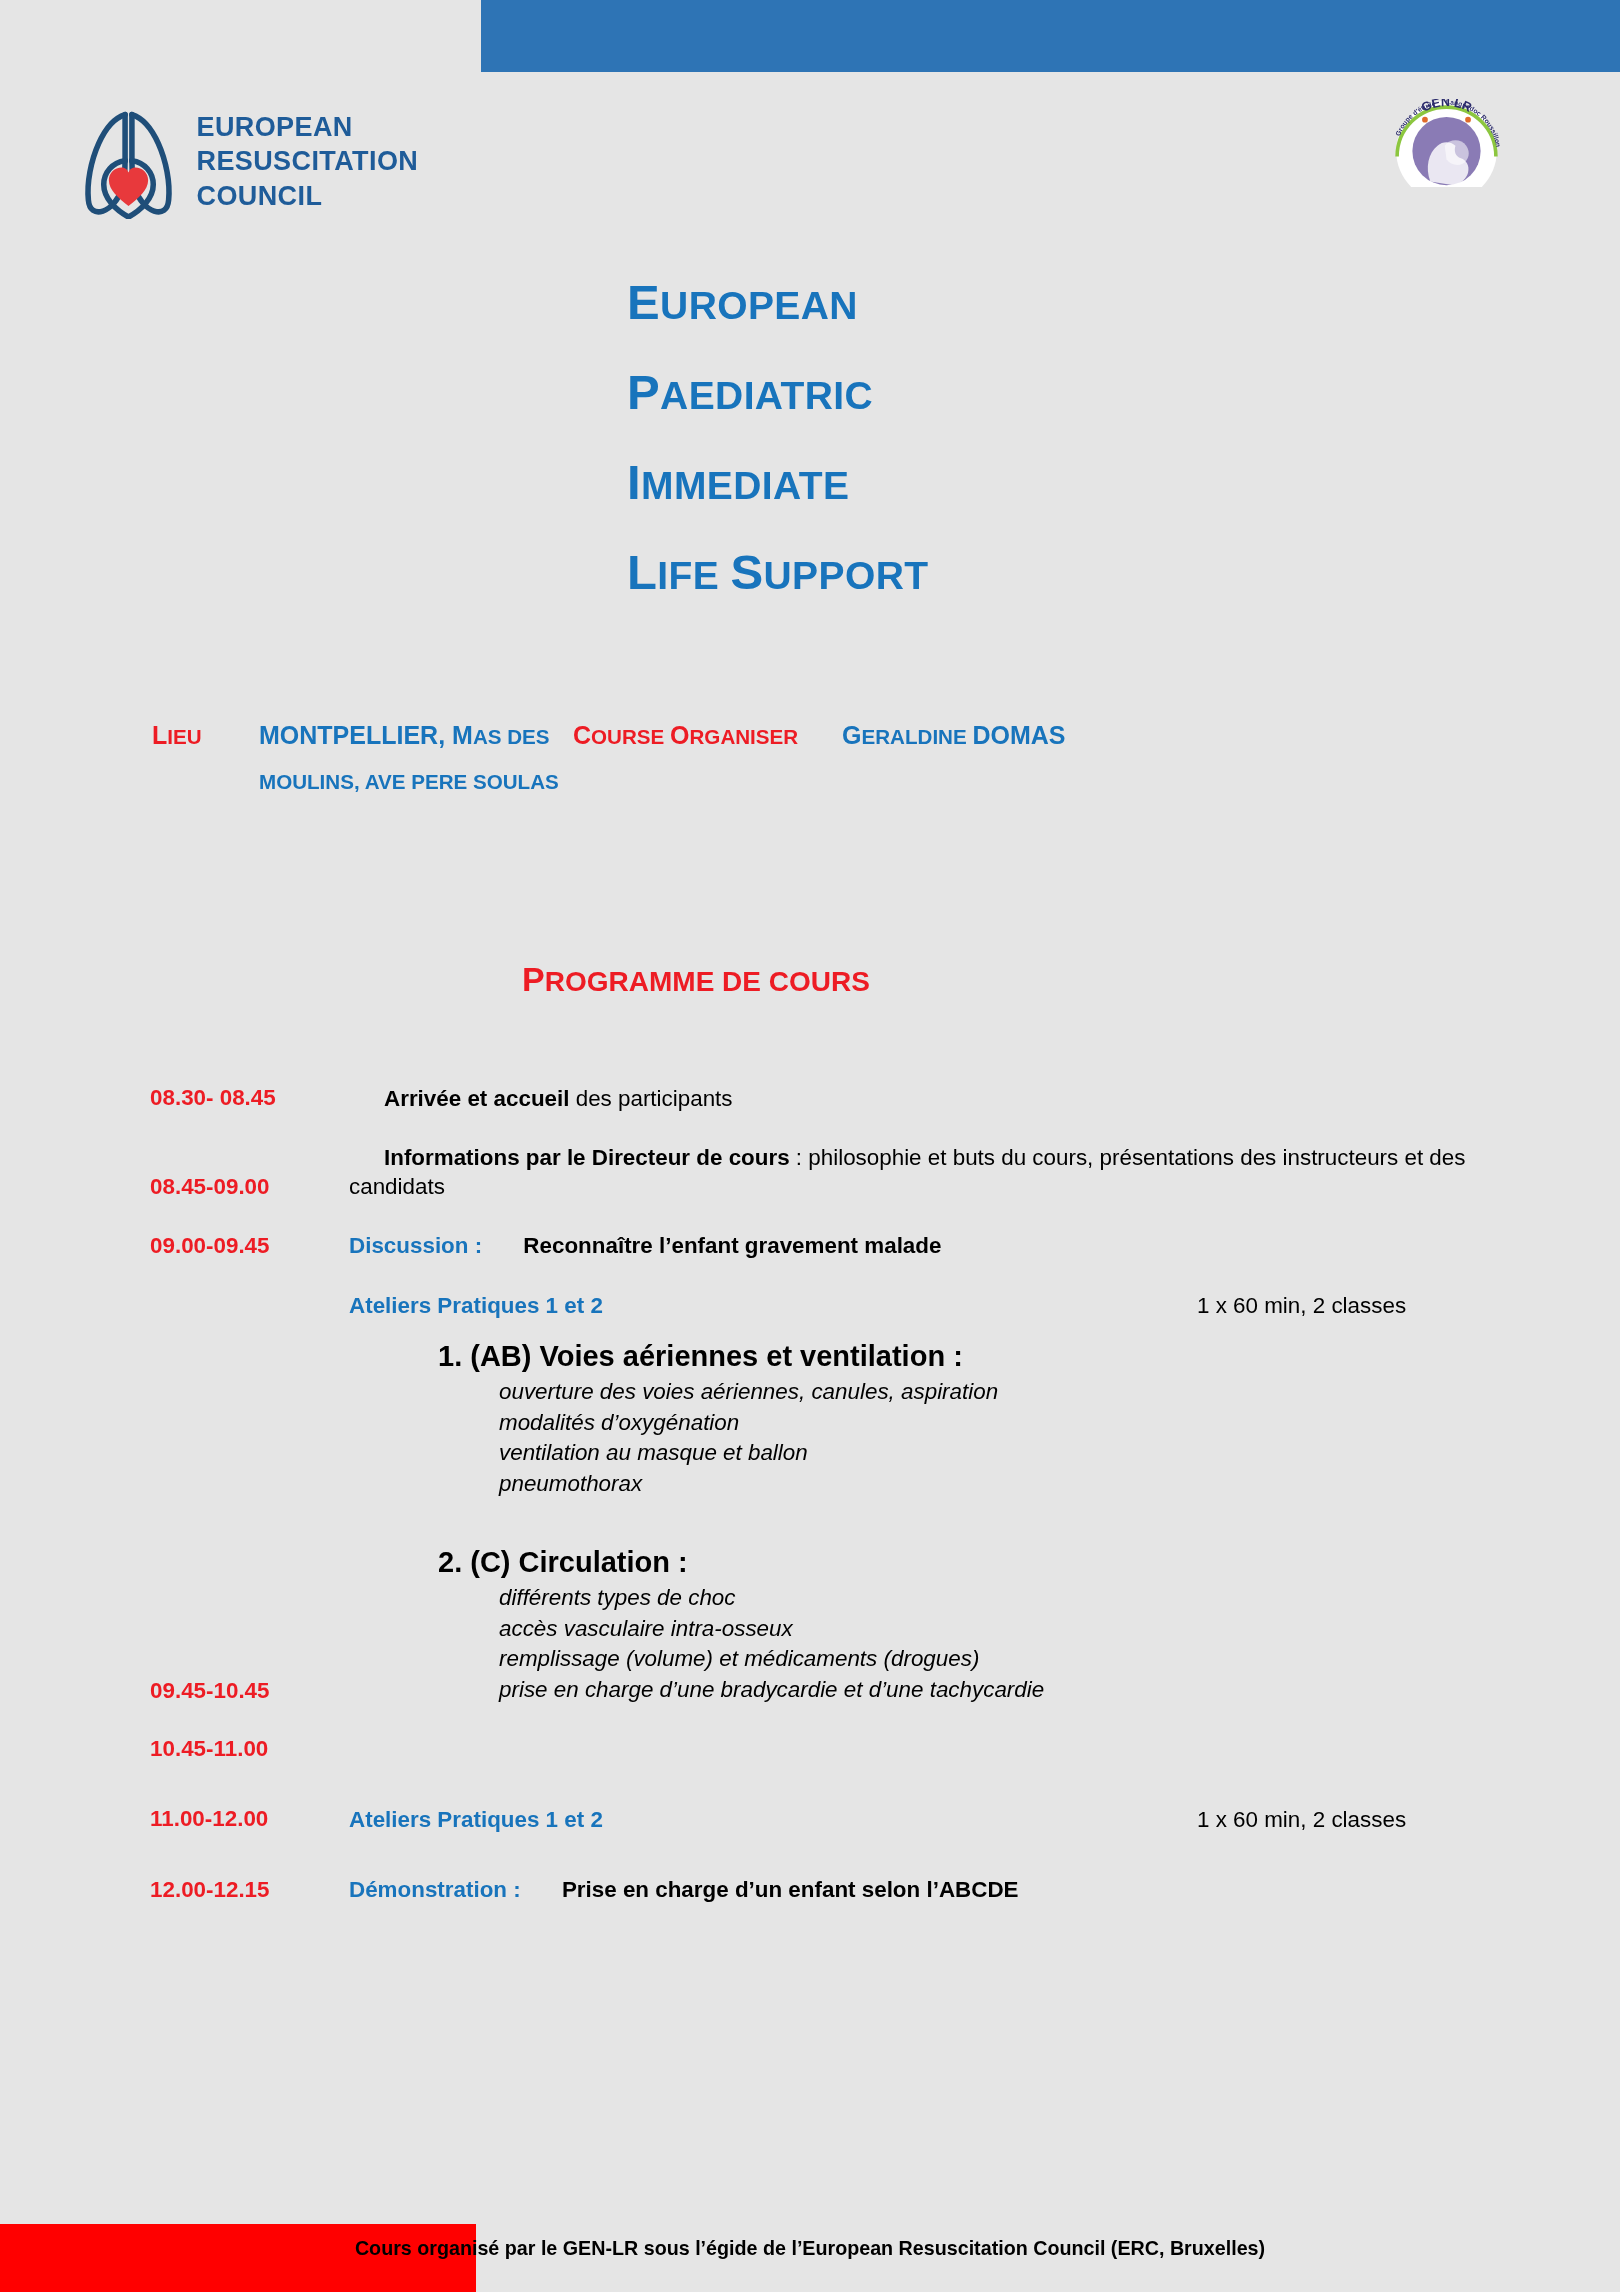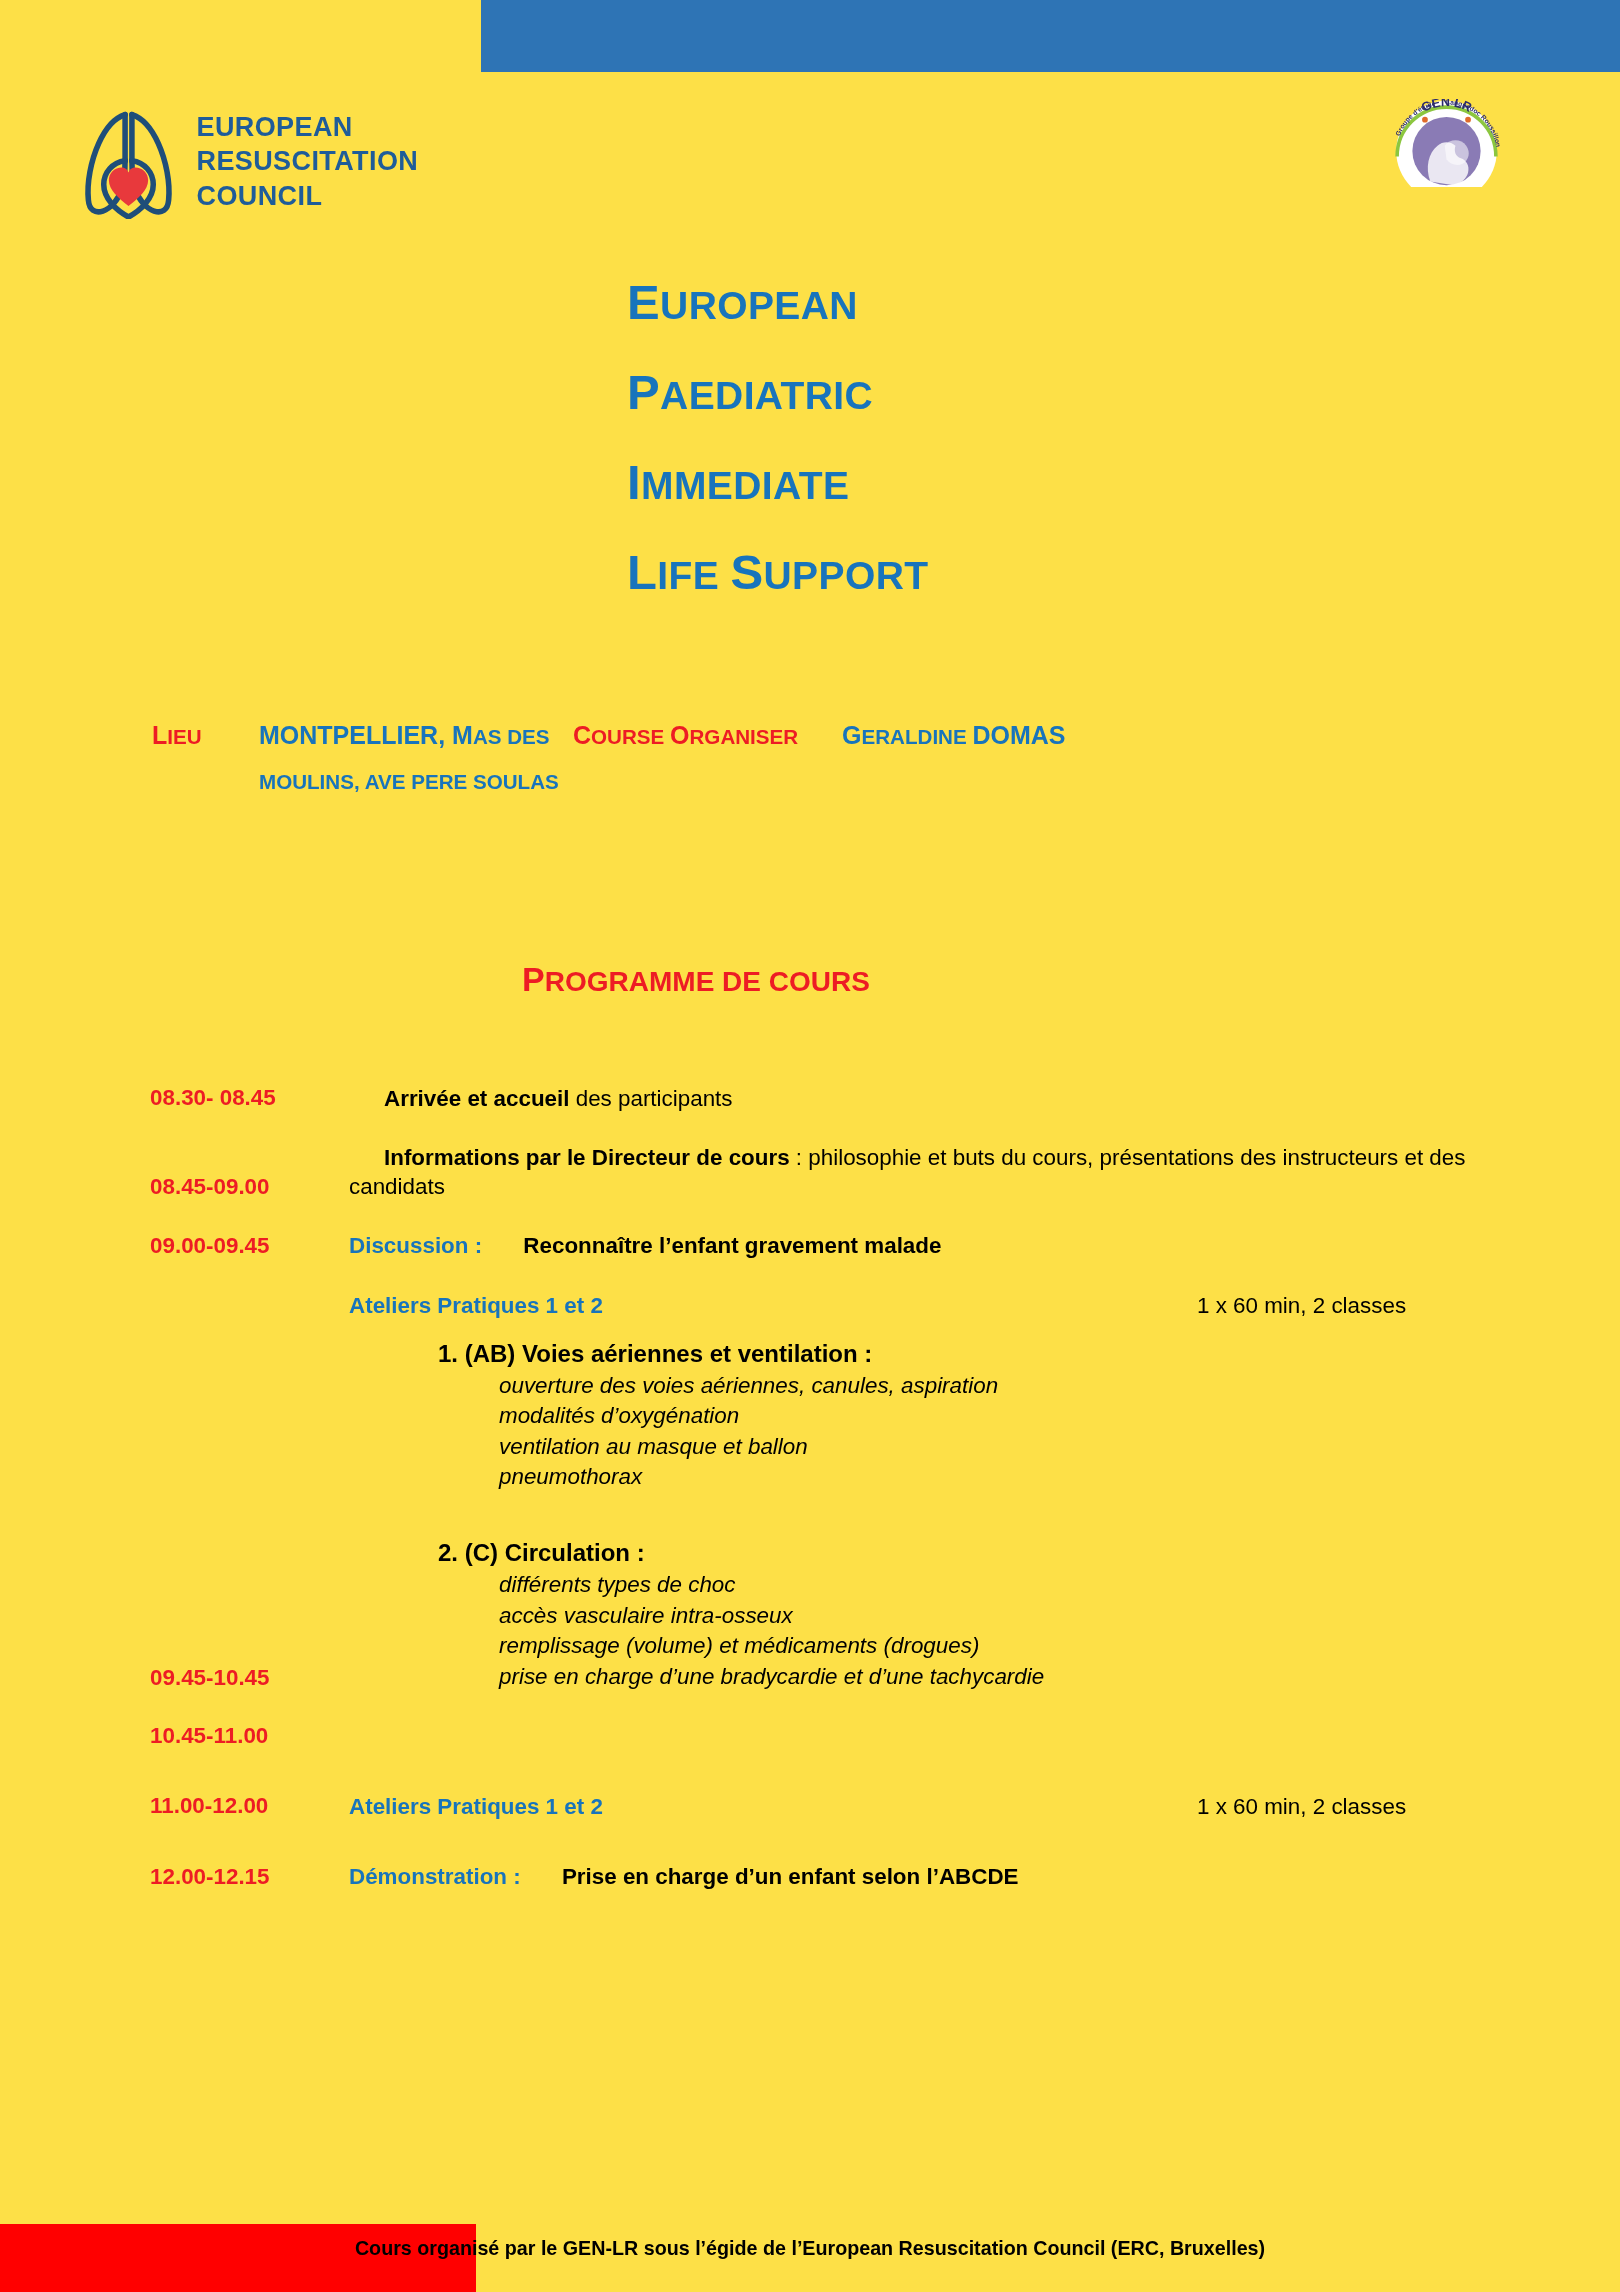--- a/index.html
+++ b/index.html
@@ -8,21 +8,21 @@
     background: #ffffff;
   }
   body {
     font-family: "Liberation Sans", sans-serif;
     -webkit-font-smoothing: antialiased;
   }
   .page {
     position: relative;
     width: 1620px;
     height: 2293px;
-    background: #fde047;
+    background: #e5e5e5;
     overflow: hidden;
   }
 
   
   .top-bar {
     position: absolute;
     left: 481px;
     top: 0;
     width: 1139px;
     height: 72px;
@@ -150,21 +150,21 @@
   }
   .sched-body .bold  { font-weight: bold; margin-left: 35px; }
   .sched-body .blue  { color: #1874BC; font-weight: bold; }
   .sched-body .plain { font-weight: normal; }
   .sched-main { display: flex; }
   .sched-main .txt { flex: 1 1 auto; }
   .sched-main .dur { width: 296px; flex: 0 0 296px; font-weight: normal; }
 
   .work-head {
     font-weight: bold;
-    font-size: 24px;
+    font-size: 29px;
     margin-left: 89px;
     margin-top: 18px;
   }
   .work-list {
     font-style: italic;
     font-size: 22.4px;
     line-height: 1.36;
     margin-left: 150px;
     margin-top: 1.8px;
   }

